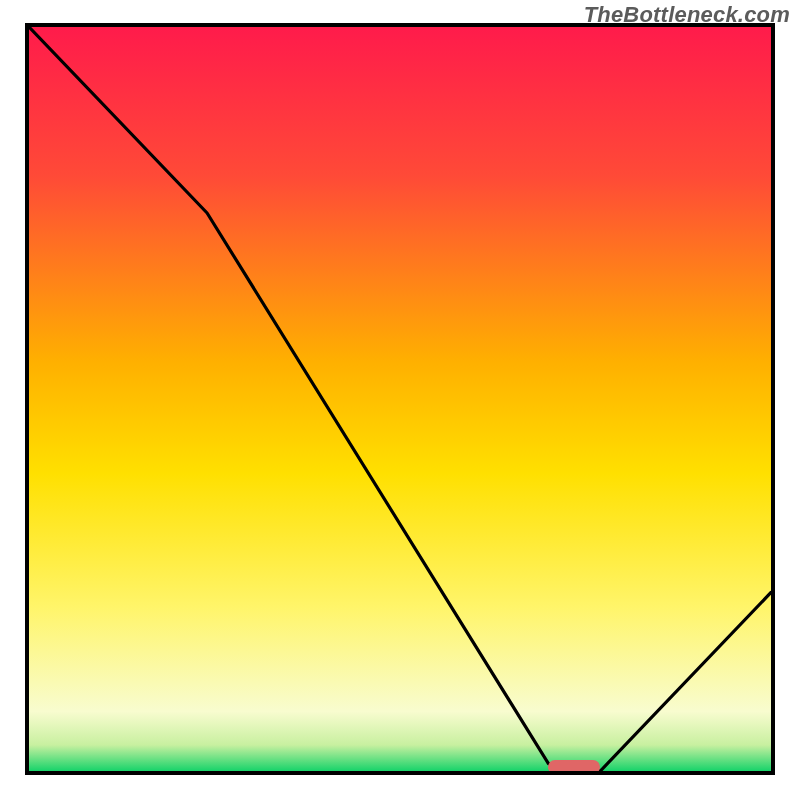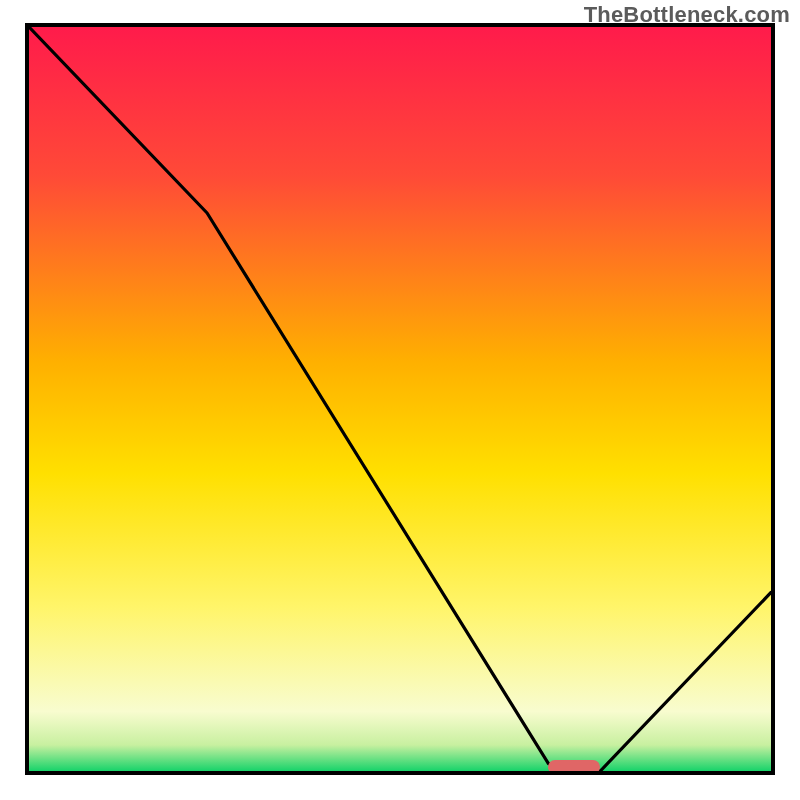--- a/index.html
+++ b/index.html
@@ -8,20 +8,21 @@
     width: 800px;
     height: 800px;
     background: #ffffff;
     font-family: Arial, Helvetica, sans-serif;
     overflow: hidden;
   }
   .stage {
     position: relative;
     width: 800px;
     height: 568px;
+    font-style: italic;
   }
   .watermark {
     position: absolute;
     top: 2px;
     right: 10px;
     font-size: 22px;
     font-weight: 600;
     color: #5b5b5b;
     letter-spacing: 0.2px;
     z-index: 10;

